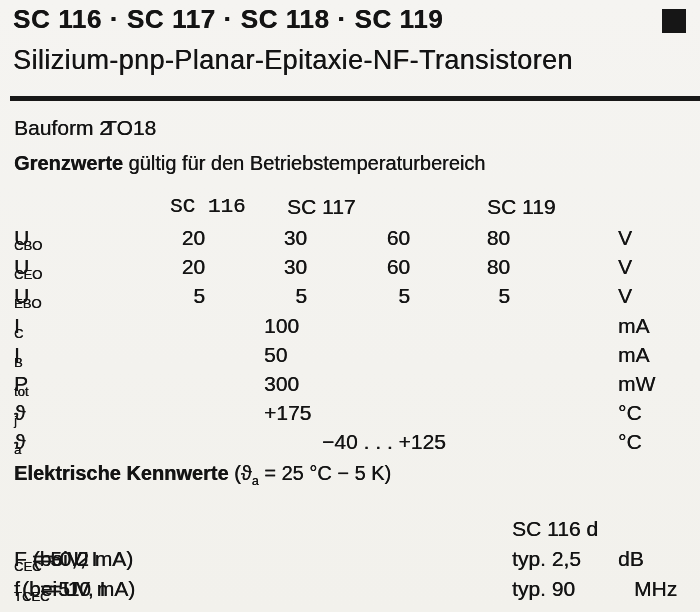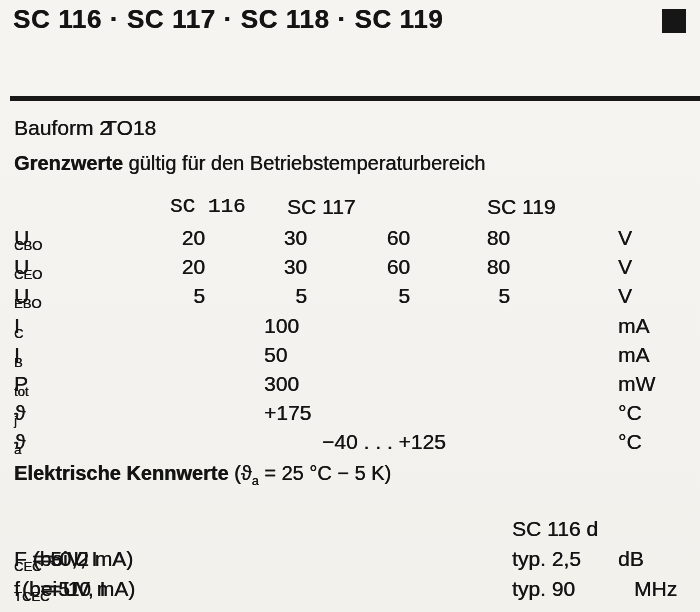--- a/index.html
+++ b/index.html
@@ -35,20 +35,21 @@
   sub { font-size:0.62em; line-height:0; }
   b { font-weight:bold; }
 </style>
 </head>
 <body>
 
 <div class="page">
 
   <div class="abs title">SC 116 · SC 117 · SC 118 · SC 119</div>
   <div class="abs corner"></div>
+  <div class="abs subtitle">Silizium-pnp-Planar-Epitaxie-NF-Transistoren</div>
   <div class="abs rule"></div>
 
   <div class="trow bauform-line">
     <span class="bauform-label">Bauform 2</span>
     <span class="package">TO18</span>
   </div>
 
   <div class="abs grenzhead"><b>Grenzwerte</b><span> gültig für den Betriebstemperaturbereich</span></div>
 
   <div class="trow" style="top:193px">

